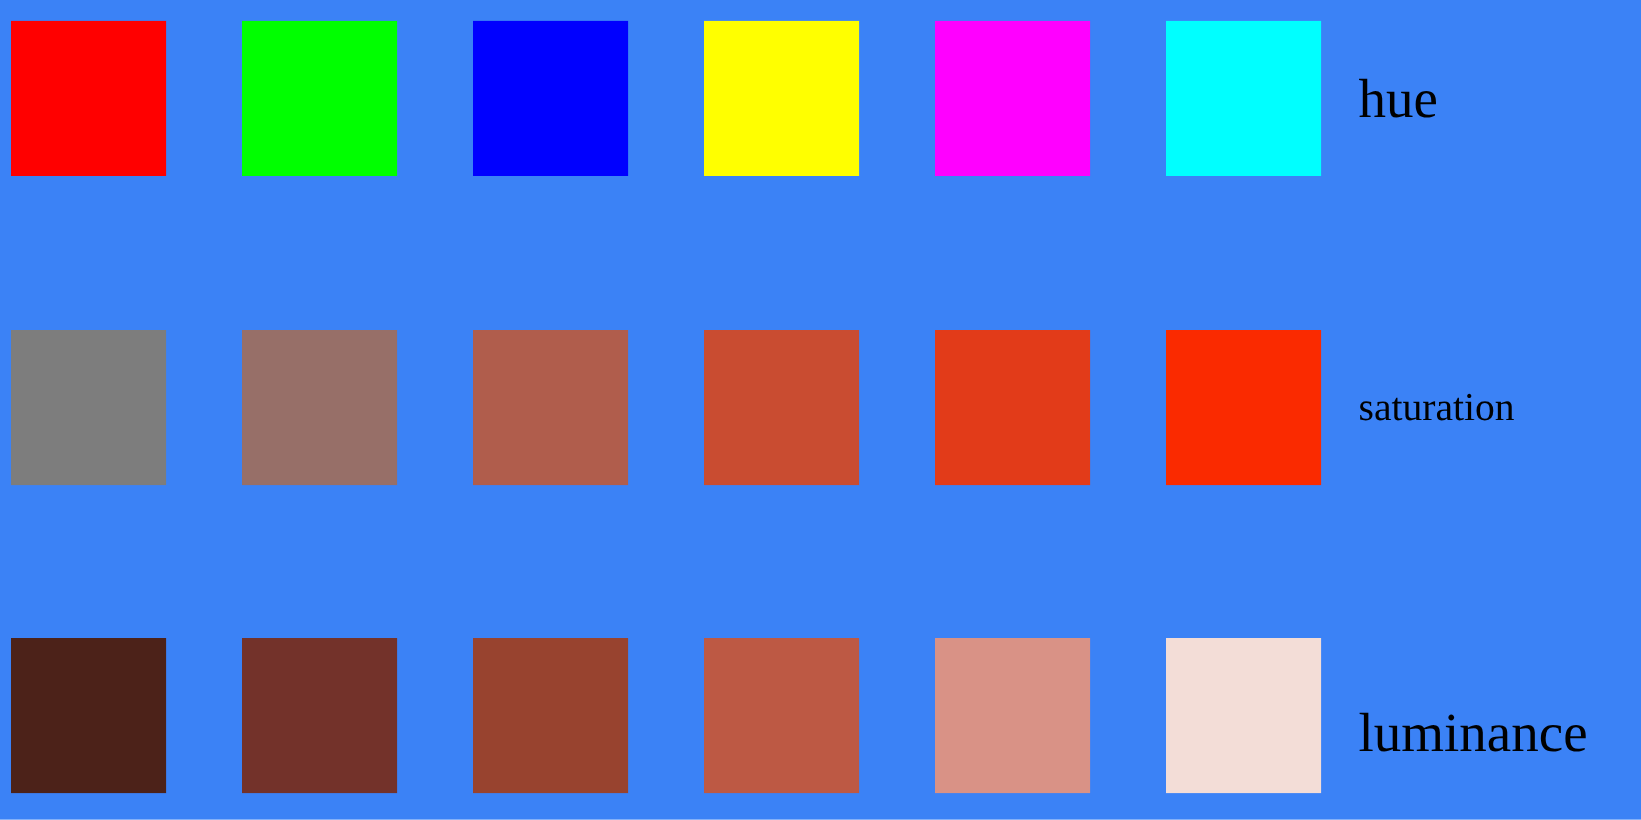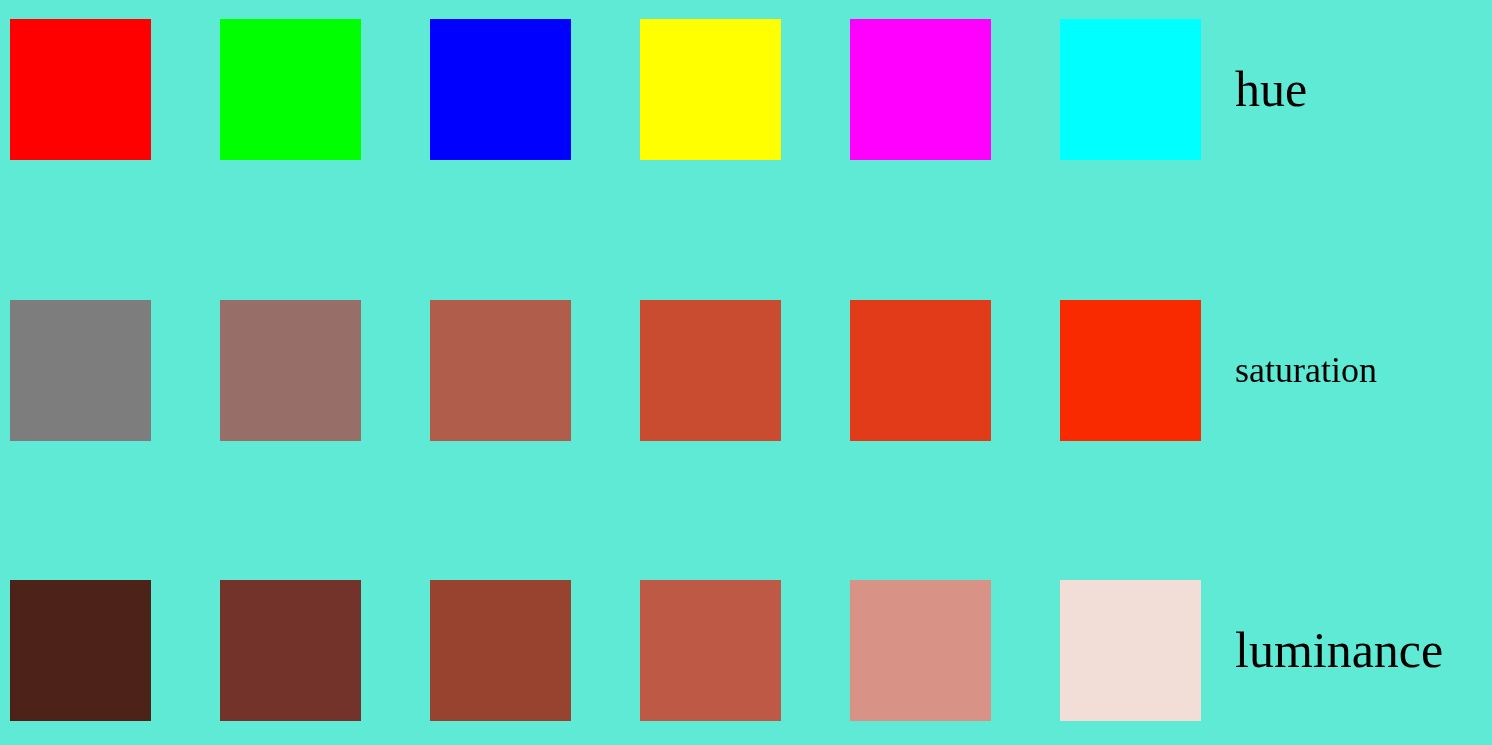--- a/index.html
+++ b/index.html
@@ -11,21 +11,21 @@
   body {
     width: 1492px;
     height: 745px;
     overflow: hidden;
     font-family: "Liberation Serif", "DejaVu Serif", serif;
   }
   #figure {
     position: relative;
     width: 1492px;
     height: 745px;
-    background: #5eead4;
+    background: #3b82f6;
   }
   .swatch-row {
     position: absolute;
     left: 0;
     width: 1492px;
   }
   .swatch {
     position: absolute;
     top: 0;
     width: 141px;
@@ -68,16 +68,16 @@
     <div class="row-label" style="top: 0px; color: rgb(0, 0, 0); font-size: 36px; left: 1235px; line-height: 141px;">saturation</div>
   </div>
 
   <div class="swatch-row" style="top:580px;">
     <div class="swatch" style="left: 10px; background-color: rgb(76, 34, 25); width: 141px; height: 141px;"></div>
     <div class="swatch" style="left: 220px; background-color: rgb(115, 50, 42); width: 141px; height: 141px;"></div>
     <div class="swatch" style="left: 430px; background-color: rgb(152, 67, 47); width: 141px; height: 141px;"></div>
     <div class="swatch" style="left: 640px; background-color: rgb(189, 89, 68); width: 141px; height: 141px;"></div>
     <div class="swatch" style="left: 850px; background-color: rgb(217, 146, 134); width: 141px; height: 141px;"></div>
     <div class="swatch" style="left: 1060px; background-color: rgb(243, 221, 215); width: 141px; height: 141px;"></div>
-    <div class="row-label" style="top: 0px; color: rgb(0, 0, 0); font-size: 50px; left: 1235px; line-height: 141px;">luminance</div>
+    <div class="row-label" style="top: 16px; color: rgb(0, 0, 0); font-size: 50px; left: 1235px; line-height: 141px;">luminance</div>
   </div>
 
 </div>
 
 </body></html>

